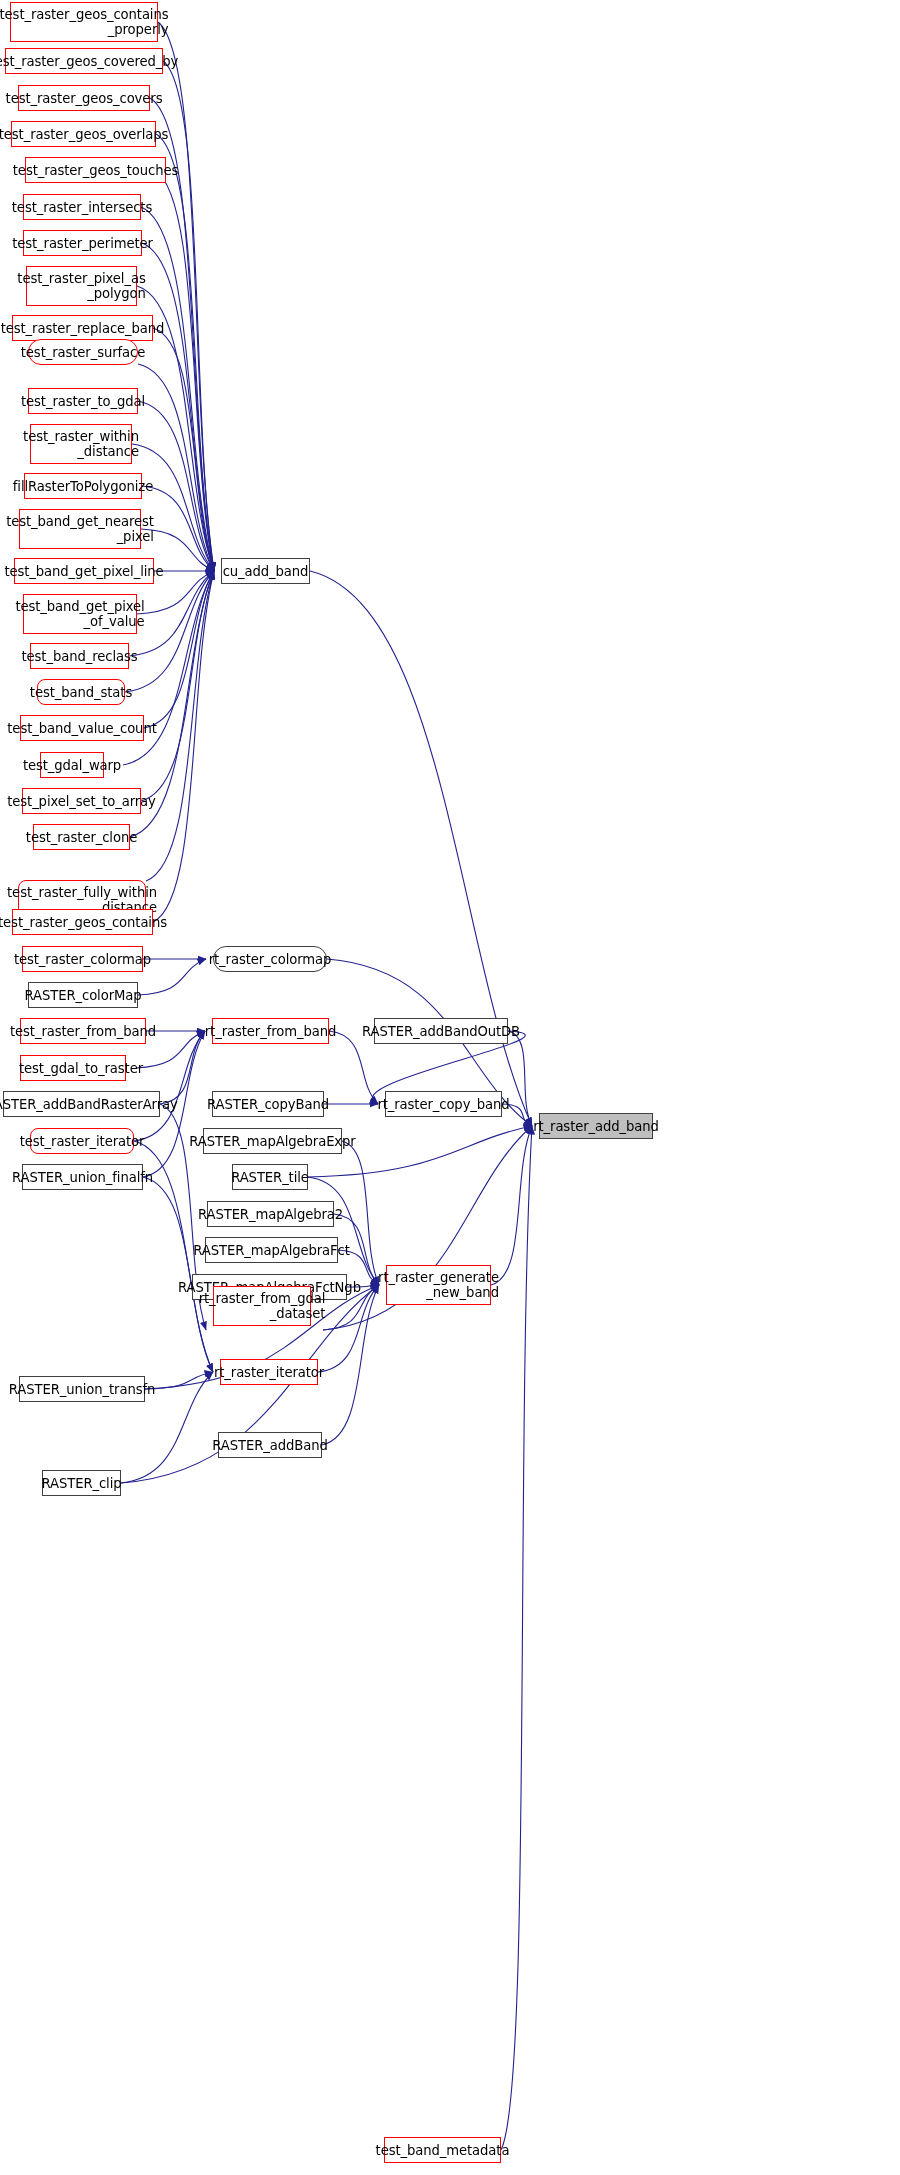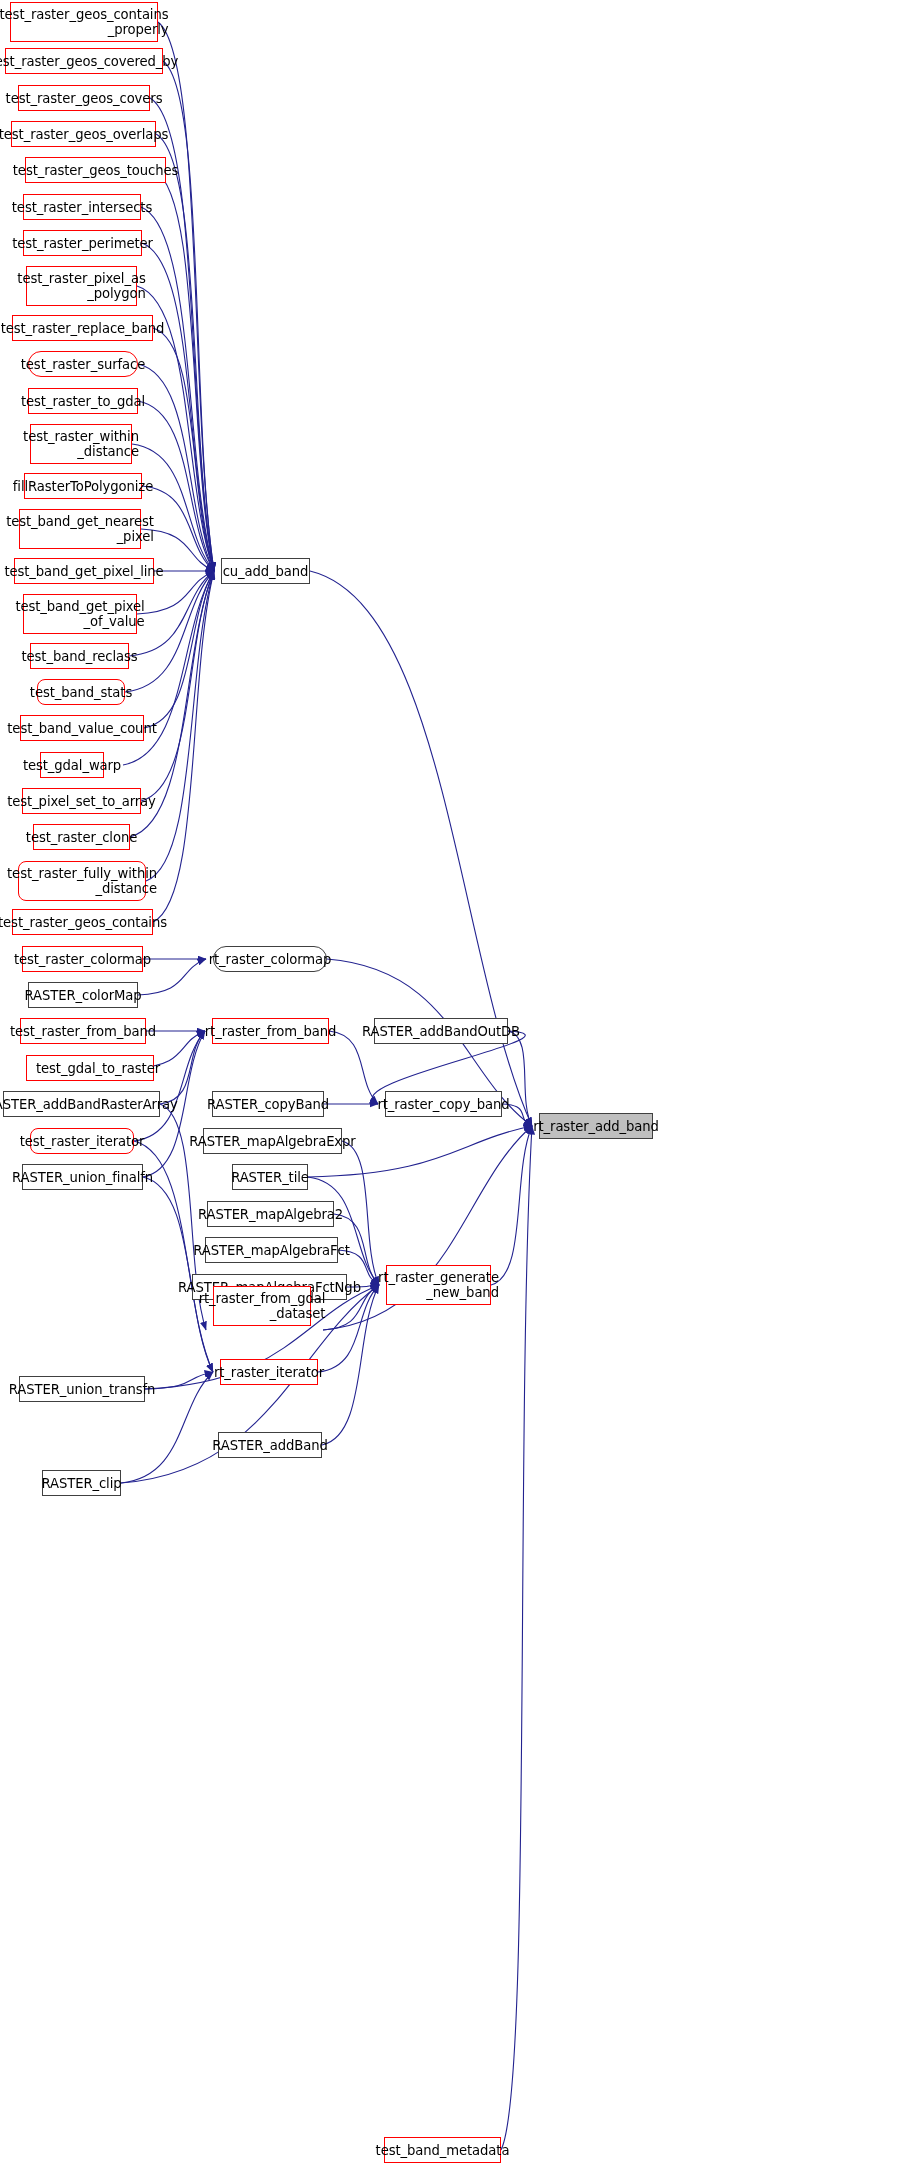--- a/index.html
+++ b/index.html
@@ -102,43 +102,43 @@
 _properly</div>
       <div class="node red" style="left: 5px; top: 48px; width: 158px; height: 26px;">test_raster_geos_covered_by</div>
       <div class="node red" style="left: 18px; top: 85px; width: 132px; height: 26px;">test_raster_geos_covers</div>
       <div class="node red" style="left: 11px; top: 121px; width: 145px; height: 26px;">test_raster_geos_overlaps</div>
       <div class="node red" style="left: 25px; top: 157px; width: 141px; height: 26px;">test_raster_geos_touches</div>
       <div class="node red" style="left: 23px; top: 194px; width: 118px; height: 26px;">test_raster_intersects</div>
       <div class="node red" style="left: 23px; top: 230px; width: 119px; height: 26px;">test_raster_perimeter</div>
       <div class="node red" style="left: 26px; top: 266px; width: 111px; height: 40px;">test_raster_pixel_as
 _polygon</div>
       <div class="node red" style="left: 12px; top: 315px; width: 141px; height: 26px;">test_raster_replace_band</div>
-      <div class="node red" style="left: 28px; top: 351px; width: 110px; height: 26px; border-radius: 13px;">test_raster_surface</div>
+      <div class="node red" style="left: 28px; top: 339px; width: 110px; height: 26px; border-radius: 13px;">test_raster_surface</div>
       <div class="node red" style="left: 28px; top: 388px; width: 110px; height: 26px;">test_raster_to_gdal</div>
       <div class="node red" style="left: 30px; top: 424px; width: 102px; height: 40px;">test_raster_within
 _distance</div>
       <div class="node red" style="left: 24px; top: 473px; width: 118px; height: 26px;">fillRasterToPolygonize</div>
       <div class="node red" style="left: 19px; top: 509px; width: 122px; height: 40px;">test_band_get_nearest
 _pixel</div>
       <div class="node red" style="left: 14px; top: 558px; width: 140px; height: 26px;">test_band_get_pixel_line</div>
       <div class="node red" style="left: 23px; top: 594px; width: 114px; height: 40px;">test_band_get_pixel
 _of_value</div>
       <div class="node red" style="left: 30px; top: 643px; width: 99px; height: 26px;">test_band_reclass</div>
       <div class="node red" style="left: 37px; top: 679px; width: 88px; height: 26px; border-radius: 8px;">test_band_stats</div>
       <div class="node red" style="left: 20px; top: 715px; width: 124px; height: 26px;">test_band_value_count</div>
       <div class="node red" style="left: 40px; top: 752px; width: 64px; height: 26px;">test_gdal_warp</div>
       <div class="node red" style="left: 22px; top: 788px; width: 119px; height: 26px;">test_pixel_set_to_array</div>
       <div class="node red" style="left: 33px; top: 824px; width: 97px; height: 26px;">test_raster_clone</div>
-      <div class="node red" style="left: 18px; top: 861px; width: 128px; height: 40px; border-radius: 8px;">test_raster_fully_within
+      <div class="node red" style="left: 18px; top: 880px; width: 128px; height: 40px; border-radius: 8px;">test_raster_fully_within
 _distance</div>
       <div class="node red" style="left: 12px; top: 909px; width: 141px; height: 26px;">test_raster_geos_contains</div>
       <div class="node red" style="left: 22px; top: 946px; width: 121px; height: 26px;">test_raster_colormap</div>
       <div class="node gray" style="left: 28px; top: 982px; width: 110px; height: 26px;">RASTER_colorMap</div>
       <div class="node red" style="left: 20px; top: 1018px; width: 126px; height: 26px;">test_raster_from_band</div>
-      <div class="node red" style="left: 26px; top: 1055px; width: 128px; height: 26px; padding-left: 16px;">test_gdal_to_raster</div>
+      <div class="node red" style="left: 20px; top: 1055px; width: 106px; height: 26px; padding-left: 16px;">test_gdal_to_raster</div>
       <div class="node gray" style="left: 3px; top: 1091px; width: 157px; height: 26px;">RASTER_addBandRasterArray</div>
       <div class="node red" style="left: 30px; top: 1128px; width: 104px; height: 26px; border-radius: 8px;">test_raster_iterator</div>
       <div class="node gray" style="left: 22px; top: 1164px; width: 121px; height: 26px;">RASTER_union_finalfn</div>
       <div class="node gray" style="left: 19px; top: 1376px; width: 126px; height: 26px;">RASTER_union_transfn</div>
       <div class="node gray" style="left: 42px; top: 1470px; width: 79px; height: 26px;">RASTER_clip</div>
       <div class="node gray" style="left: 213px; top: 946px; width: 114px; height: 26px; border-radius: 13px;">rt_raster_colormap</div>
       <div class="node red" style="left: 212px; top: 1018px; width: 117px; height: 26px;">rt_raster_from_band</div>
       <div class="node gray" style="left: 212px; top: 1091px; width: 112px; height: 26px;">RASTER_copyBand</div>
       <div class="node gray" style="left: 203px; top: 1128px; width: 139px; height: 26px;">RASTER_mapAlgebraExpr</div>
       <div class="node gray" style="left: 232px; top: 1164px; width: 76px; height: 26px;">RASTER_tile</div>

